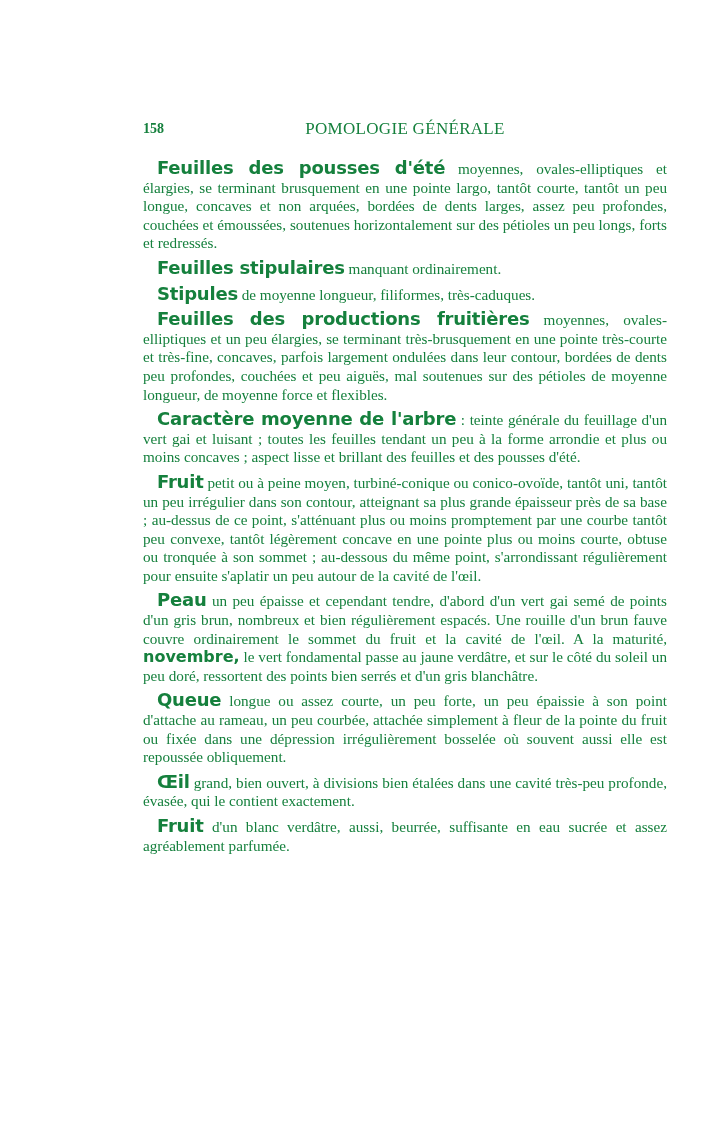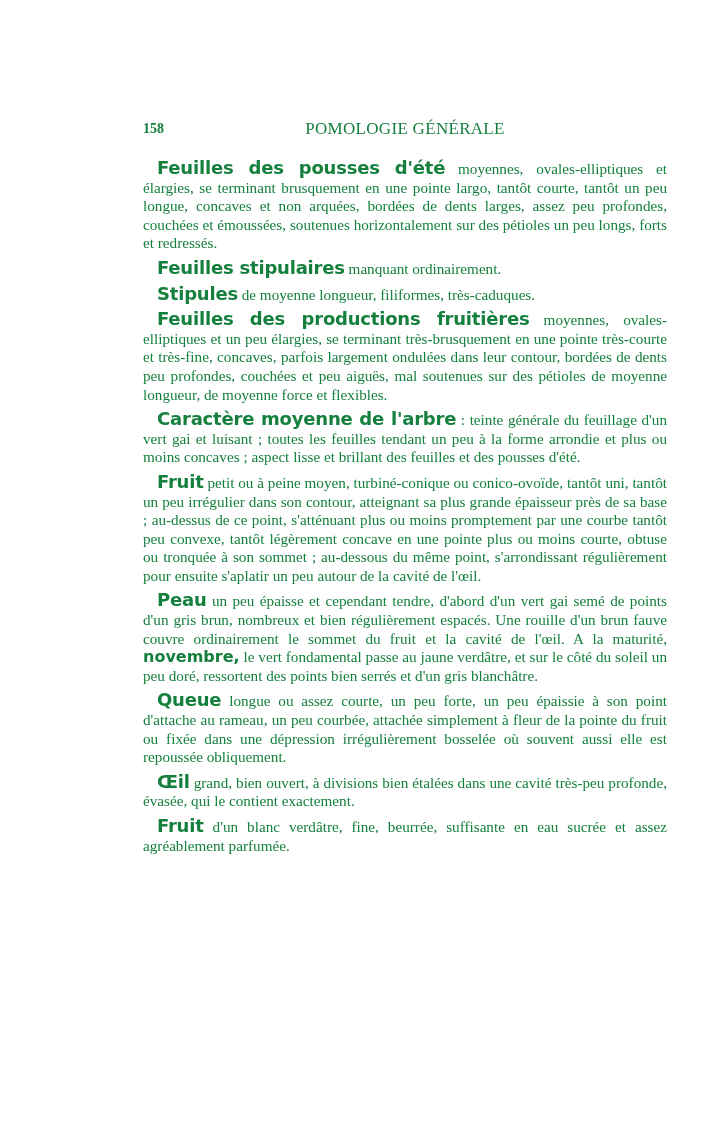--- a/index.html
+++ b/index.html
@@ -38,14 +38,14 @@
   <p class="para"><span class="term">Caractère moyenne de l'arbre</span><span> : teinte générale du feuillage d'un vert gai et luisant ; toutes les feuilles tendant un peu à la forme arrondie et plus ou moins concaves ; aspect lisse et brillant des feuilles et des pousses d'été.</span></p>
 
   <p class="para"><span class="term">Fruit</span><span> petit ou à peine moyen, turbiné-conique ou conico-ovoïde, tantôt uni, tantôt un peu irrégulier dans son contour, atteignant sa plus grande épaisseur près de sa base ; au-dessus de ce point, s'atténuant plus ou moins promptement par une courbe tantôt peu convexe, tantôt légèrement concave en une pointe plus ou moins courte, obtuse ou tronquée à son sommet ; au-dessous du même point, s'arrondissant régulièrement pour ensuite s'aplatir un peu autour de la cavité de l'œil.</span></p>
 
   <p class="para"><span class="term">Peau</span><span> un peu épaisse et cependant tendre, d'abord d'un vert gai semé de points d'un gris brun, nombreux et bien régulièrement espacés. Une rouille d'un brun fauve couvre ordinairement le sommet du fruit et la cavité de l'œil. A la maturité, </span><span class="inline-bold">novembre,</span><span> le vert fondamental passe au jaune verdâtre, et sur le côté du soleil un peu doré, ressortent des points bien serrés et d'un gris blanchâtre.</span></p>
 
   <p class="para"><span class="term">Queue</span><span> longue ou assez courte, un peu forte, un peu épaissie à son point d'attache au rameau, un peu courbée, attachée simplement à fleur de la pointe du fruit ou fixée dans une dépression irrégulièrement bosselée où souvent aussi elle est repoussée obliquement.</span></p>
 
   <p class="para"><span class="term">Œil</span><span> grand, bien ouvert, à divisions bien étalées dans une cavité très-peu profonde, évasée, qui le contient exactement.</span></p>
 
-  <p class="para"><span class="term">Fruit</span><span> d'un blanc verdâtre, fine, beurrée, suffisante en eau sucrée et assez agréablement parfumée.</span></p>
+  <p class="para"><span class="term">Fruit</span><span> d'un blanc verdâtre, aussi, beurrée, suffisante en eau sucrée et assez agréablement parfumée.</span></p>
 </div>
 
 </body></html>

